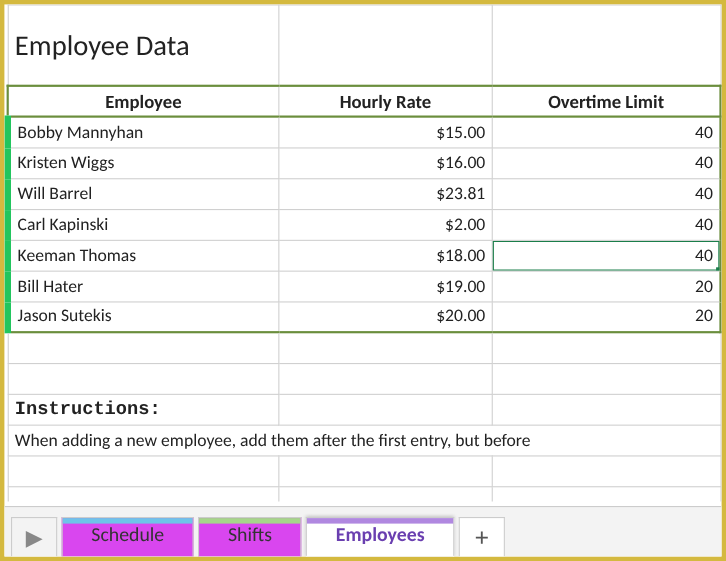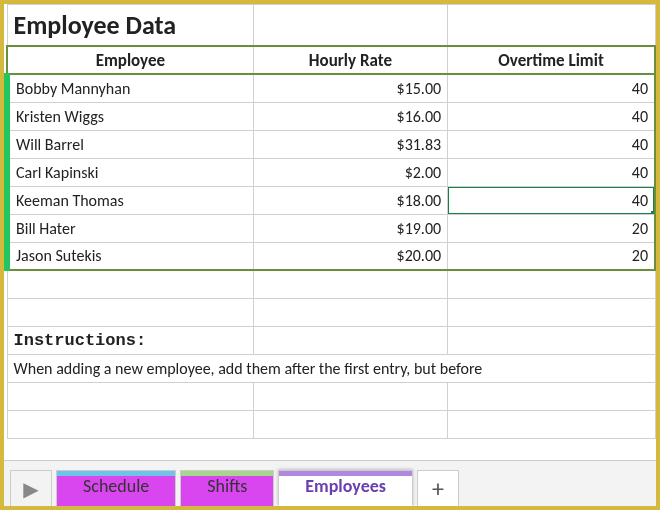--- a/index.html
+++ b/index.html
@@ -26,23 +26,23 @@
       border: 1px solid #d0d0d0;
       height: 28px;
       padding: 2px 6px;
       font-size: 16px;
       color: #222;
       white-space: nowrap;
       overflow: hidden;
     }
     .title-cell {
       font-size: 26px;
-      font-weight: bold;
+      font-weight: normal;
       border-bottom: 1px solid #d0d0d0;
-      padding: 4px 6px;
+      padding: 20px 6px;
       height: 38px;
     }
     .col-a { width: 38%; }
     .col-b { width: 30%; }
     .col-c { width: 32%; }
     th.header {
       font-weight: bold;
       font-size: 17px;
       text-align: center;
       border-top: 2px solid #6b8e3d;
@@ -169,21 +169,21 @@
           <td class="rate">$15.00</td>
           <td class="ot">40</td>
         </tr>
         <tr>
           <td class="name">Kristen Wiggs</td>
           <td class="rate">$16.00</td>
           <td class="ot">40</td>
         </tr>
         <tr>
           <td class="name">Will Barrel</td>
-          <td class="rate">$31.83</td>
+          <td class="rate">$23.81</td>
           <td class="ot">40</td>
         </tr>
         <tr>
           <td class="name">Carl Kapinski</td>
           <td class="rate">$2.00</td>
           <td class="ot">40</td>
         </tr>
         <tr>
           <td class="name">Keeman Thomas</td>
           <td class="rate">$18.00</td>

